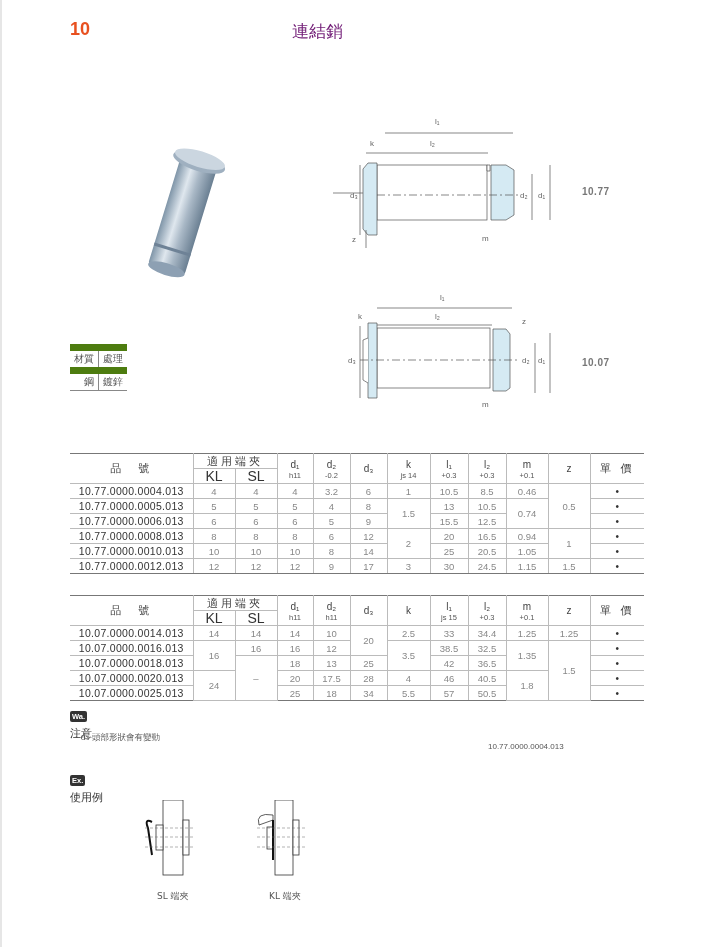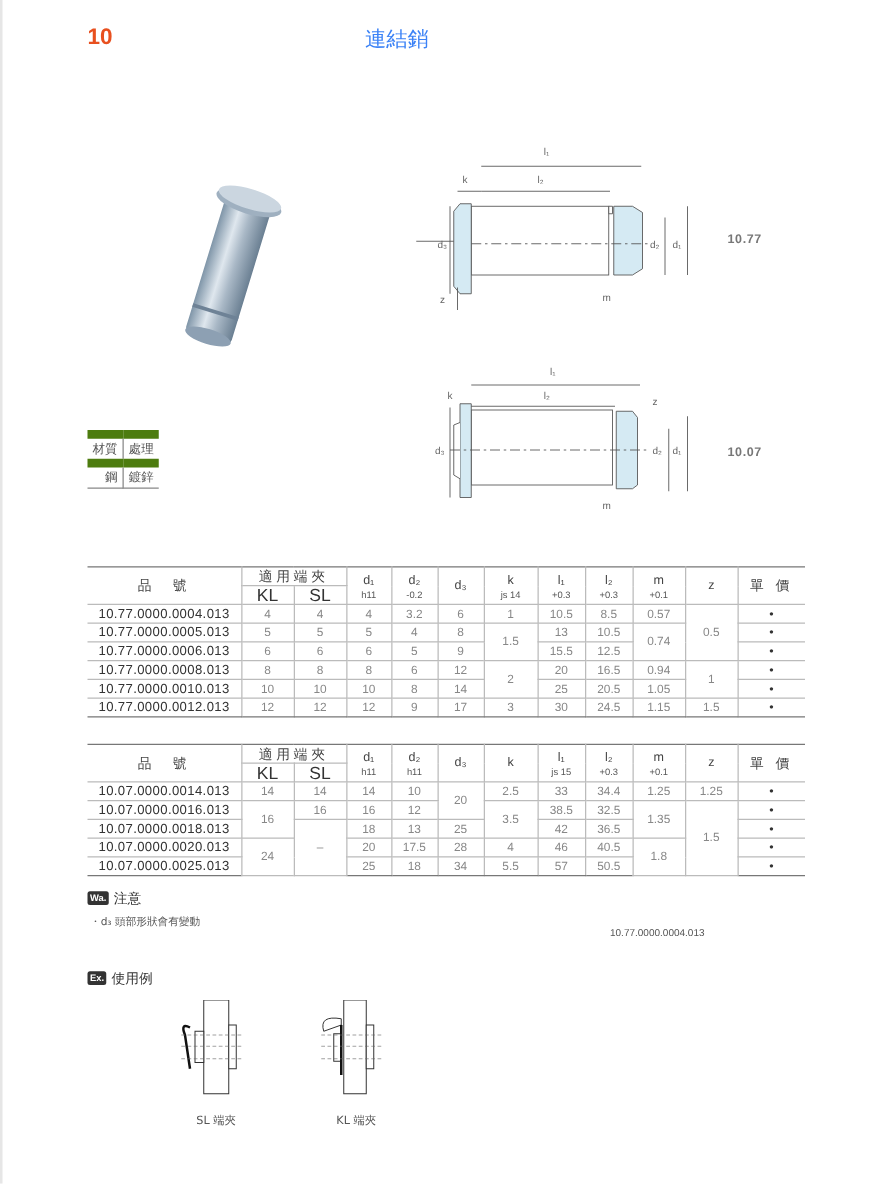--- a/index.html
+++ b/index.html
@@ -1,41 +1,41 @@
 <!DOCTYPE html>
 <html><head>
 <meta charset="utf-8">
 <style>
   html, body { margin:0; padding:0; background:#fff; }
   body { width:709px; height:947px; position:relative; overflow:hidden;
          font-family:"Liberation Sans","DejaVu Sans",sans-serif; color:#333; }
   .page-edge { position:absolute; left:0; top:0; width:2px; height:947px; background:#e6e6e6; }
   .page-num { position:absolute; left:70px; top:19px; font-size:18px; font-weight:bold; color:#e8501f; }
-  .page-title { position:absolute; left:292px; top:20px; font-size:17px; color:#3b82f6; font-family:"DejaVu Sans",sans-serif; }
+  .page-title { position:absolute; left:292px; top:20px; font-size:17px; color:#701a75; font-family:"DejaVu Sans",sans-serif; }
   .photo { position:absolute; left:134px; top:140px; width:100px; height:150px; }
   .diagram { position:absolute; }
   .series-code { position:absolute; font-size:10px; color:#777; letter-spacing:0.5px;font-weight:bold; }
   .mat-table { position:absolute; left:70px; top:344px; border-collapse:collapse; font-size:10px; color:#555; font-family:"DejaVu Sans",sans-serif; }
   .mat-table td { padding:1px 4px; border-top:7px solid #4d7c0f; text-align:right; }
   .mat-table tr:last-child td { border-bottom:1px solid #888; }
   .mat-table td:first-child { border-right:1px solid #888; }
 
   table.spec { position:absolute; left:70px; border-collapse:collapse; width:574px; font-size:9.5px; color:#888; table-layout:fixed; }
   table.spec th, table.spec td { border:1px solid #bbb; border-left:1px solid #bbb; text-align:center; padding:0; height:14px; line-height:13px; font-weight:normal; }
   table.spec tr:first-child th { border-top:1.5px solid #777; }
   table.spec tr:last-child td { border-bottom:1.5px solid #777;text-align:center; }
   table.spec th:first-child, table.spec td:first-child { border-left:none; }
   table.spec th:last-child, table.spec td:last-child { border-right:none; }
   table.spec th { color:#444; font-size:10px; }
   table.spec th .sub { display:block; font-size:7.5px; color:#555; line-height:9px; }
   table.spec th.hdr-cjk { font-family:"DejaVu Sans",sans-serif; font-size:11px; letter-spacing:3px; }
   table.spec td.part { color:#333; font-size:10.5px; letter-spacing:0.3px; }
   table.spec td.dot { color:#333; font-size:10px; }
   table.spec th.kl, table.spec th.sl { font-size:14px; color:#333; }
-  .note-head { position:absolute; font-size:11px; color:#333; font-family:"DejaVu Sans",sans-serif; display:flex; align-items:center; gap:4px; }
+  .note-head { position:absolute; font-size:11px; color:#333; font-family:"DejaVu Sans",sans-serif; display:flex; align-items:flex-start; gap:4px;flex-direction:column; }
   .badge { background:#333; color:#fff; font-size:7.5px; font-weight:bold; padding:1px 2px; border-radius:2px; line-height:9px; font-family:"Liberation Sans",sans-serif; }
   .note-text { position:absolute; left:72px; top:732px; font-size:8.5px; color:#555; font-family:"DejaVu Sans",sans-serif;text-align:center; }
   .note-code { position:absolute; left:488px; top:742px; font-size:8px; color:#555; }
   .example-label { position:absolute; font-size:9px; color:#555; font-family:"DejaVu Sans",sans-serif; }
 </style>
 </head>
 <body>
 
 <div class="page-edge"></div>
 <div class="page-num">10</div>
@@ -159,21 +159,21 @@
   <tr>
     <td class="part">10.77.0000.0004.013</td>
     <td>4</td>
     <td>4</td>
     <td>4</td>
     <td>3.2</td>
     <td>6</td>
     <td>1</td>
     <td>10.5</td>
     <td>8.5</td>
-    <td>0.57</td>
+    <td>0.46</td>
     <td rowspan="3">0.5</td>
     <td class="dot">•</td>
   </tr>
   <tr>
     <td class="part">10.77.0000.0005.013</td>
     <td>5</td>
     <td>5</td>
     <td>5</td>
     <td>4</td>
     <td>8</td>

